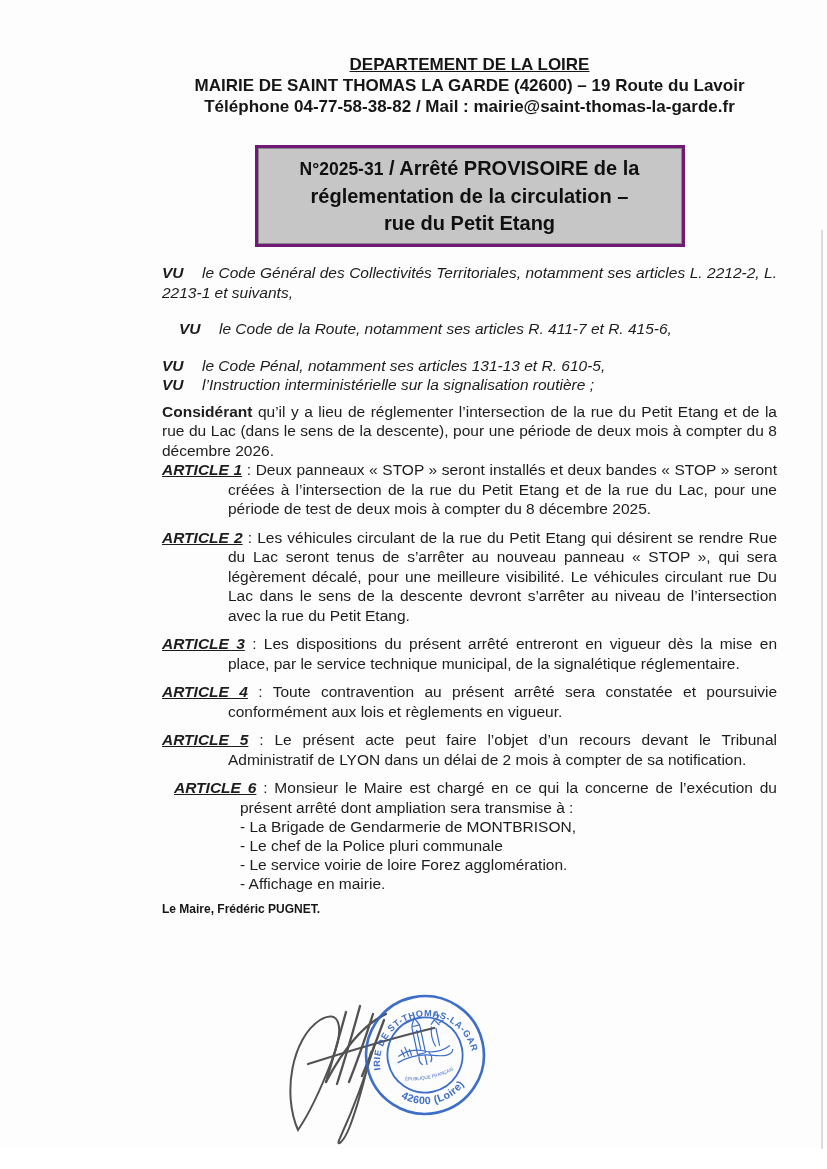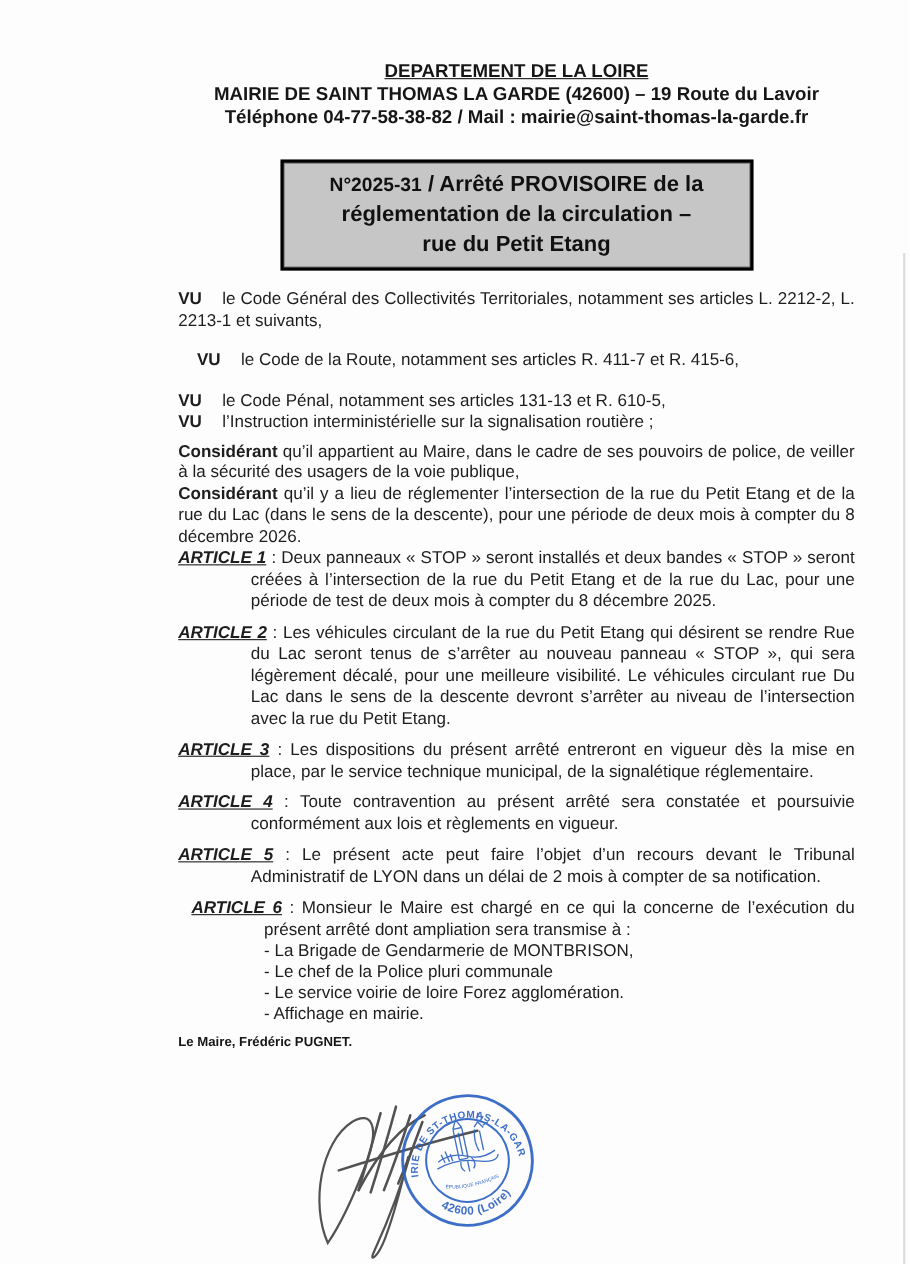--- a/index.html
+++ b/index.html
@@ -19,31 +19,31 @@
     width:2px; background:#dcdcdc;
   }
   
   .header { text-align:center; font-weight:bold; font-size:17px; line-height:21px; color:#161616; }
   .header .dept { text-decoration:underline; }
   
   .title-box-wrap { display:flex; justify-content:center; margin-top:28px; }
   .title-box {
     width:408px;
     background:#c6c6c6;
-    border:3px solid #000000;
+    border:3px solid #701a75;
     box-shadow:0 0 0 1px #8a8a8a inset;
     text-align:center;
     font-weight:bold; color:#101010;
     font-size:20px; line-height:27px;
     padding:7px 8px;
   }
   .title-box .num { font-size:17.5px; }
   
   .vu-section { margin-top:16px; font-size:15.5px; line-height:19.5px; }
-  .vu { text-align:justify; }
+  .vu { text-align:justify;font-style:italic; }
   .vu-label { font-weight:bold; display:inline-block; width:40px; }
   .considerants { margin-top:7px; font-size:15.5px; line-height:19.5px; }
   .considerant { text-align:justify; }
   .considerant .lead { font-weight:bold; }
   
   .decision {
     text-align:center; font-weight:bold; font-size:20px; line-height:24px;
     letter-spacing:10px; margin:10px 0 14px; color:#141414;
   }
   
@@ -87,21 +87,20 @@
   </div>
 
   <div class="vu-section">
     <p class="vu" style="margin:0"><span class="vu-label">VU</span><span>le Code Général des Collectivités Territoriales, notamment ses articles L. 2212-2, L. 2213-1 et suivants,</span></p>
     <p class="vu" style="margin:17px"><span class="vu-label">VU</span><span>le Code de la Route, notamment ses articles R. 411-7 et R. 415-6,</span></p>
     <p class="vu" style="margin:0"><span class="vu-label">VU</span><span>le Code Pénal, notamment ses articles 131-13 et R. 610-5,</span></p>
     <p class="vu" style="margin:0"><span class="vu-label">VU</span><span>l’Instruction interministérielle sur la signalisation routière ;</span></p>
   </div>
 
   <div class="considerants">
-    <p class="considerant" style="margin:0"><span class="lead">Considérant</span><span> qu’il appartient au Maire, dans le cadre de ses pouvoirs de police, de veiller à la sécurité des usagers de la voie publique,</span></p>
     <p class="considerant" style="margin:0"><span class="lead">Considérant</span><span> qu’il y a lieu de réglementer l’intersection de la rue du Petit Etang et de la rue du Lac (dans le sens de la descente), pour une période de deux mois à compter du 8 décembre 2026.</span></p>
   </div>
 
 
   <p class="article"><span class="article-label">ARTICLE 1</span><span> : </span><span>Deux panneaux « STOP » seront installés et deux bandes « STOP » seront créées à l’intersection de la rue du Petit Etang et de la rue du Lac, pour une période de test de deux mois à compter du 8 décembre 2025.</span></p>
 
   <p class="article"><span class="article-label">ARTICLE 2</span><span> : </span><span>Les véhicules circulant de la rue du Petit Etang qui désirent se rendre Rue du Lac seront tenus de s’arrêter au nouveau panneau « STOP », qui sera légèrement décalé, pour une meilleure visibilité. Le véhicules circulant rue Du Lac dans le sens de la descente devront s’arrêter au niveau de l’intersection avec la rue du Petit Etang.</span></p>
 
   <p class="article"><span class="article-label">ARTICLE 3</span><span> : </span><span>Les dispositions du présent arrêté entreront en vigueur dès la mise en place, par le service technique municipal, de la signalétique réglementaire.</span></p>
 

